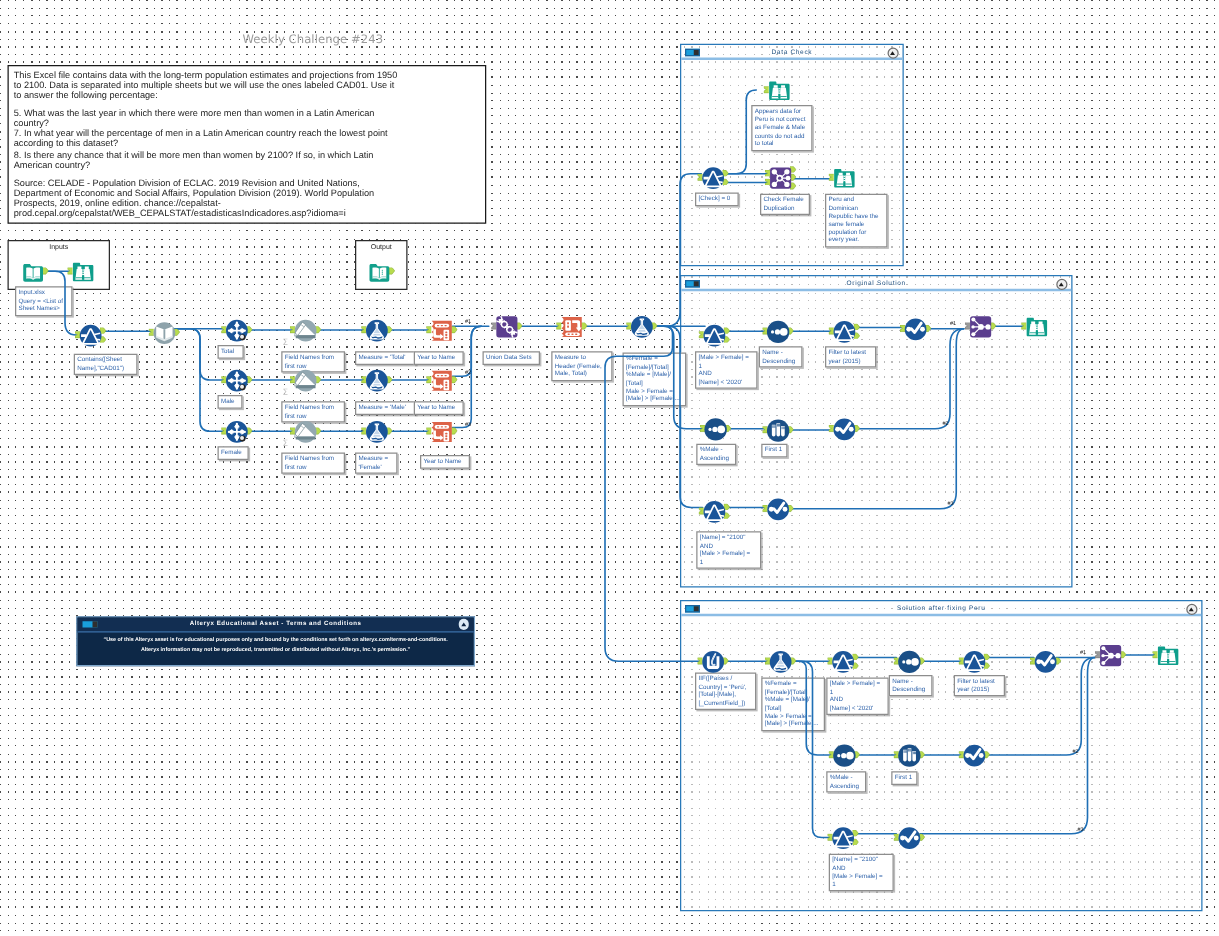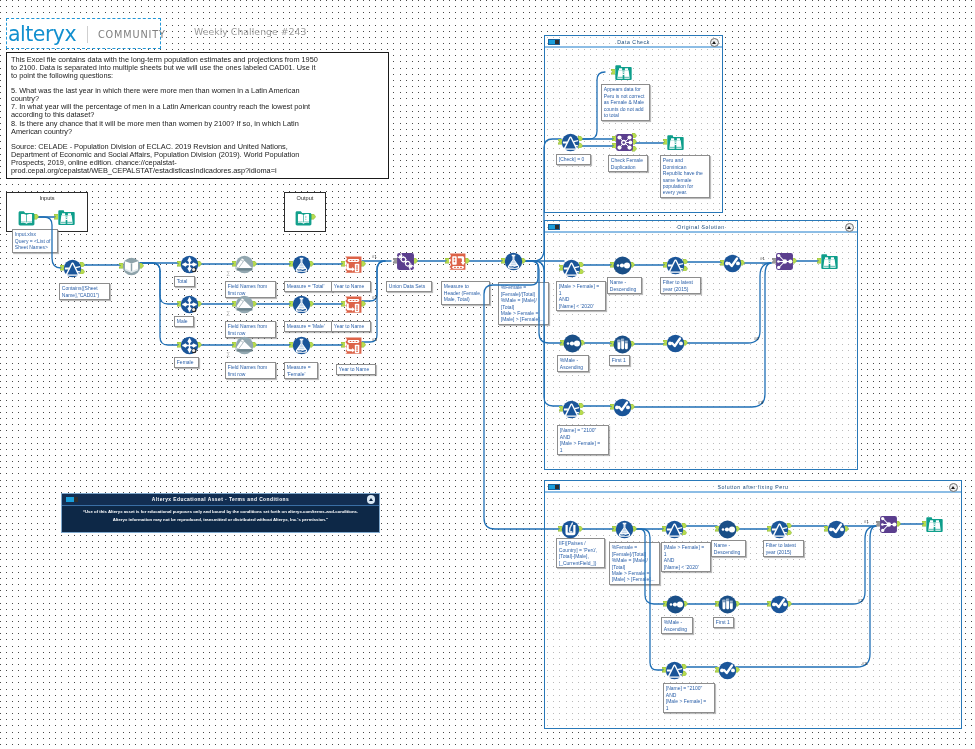--- a/index.html
+++ b/index.html
@@ -205,30 +205,25 @@
           <b></b>
         </div>
       </div>
     </div>
 <div class="dcont" style="left:6px;top:192px;width:82px;height:40px;">
       <div class="dt">Inputs</div>
     </div>
 <div class="dcont" style="left:284px;top:192px;width:42px;height:40px;">
       <div class="dt">Output</div>
     </div>
-<div id="logo-box">
-      <span id="logo-text">alteryx</span>
-      <span id="logo-div"></span>
-      <span id="logo-comm">COMMUNITY</span>
-    </div>
 <div id="chal-title">Weekly Challenge #243</div>
 <div id="desc">
       <div>This Excel file contains data with the long-term population estimates and projections from 1950</div>
       <div>to 2100. Data is separated into multiple sheets but we will use the ones labeled CAD01. Use it</div>
-      <div>to point the following questions:</div>
+      <div>to answer the following percentage:</div>
       <div class="blank">&nbsp;</div>
       <div>5. What was the last year in which there were more men than women in a Latin American</div>
       <div>country?</div>
       <div>7. In what year will the percentage of men in a Latin American country reach the lowest point</div>
       <div>according to this dataset?</div>
       <div>8. Is there any chance that it will be more men than women by 2100? If so, in which Latin</div>
       <div>American country?</div>
       <div class="blank">&nbsp;</div>
       <div>Source: CELADE - Population Division of ECLAC. 2019 Revision and United Nations,</div>
       <div>Department of Economic and Social Affairs, Population Division (2019). World Population</div>

